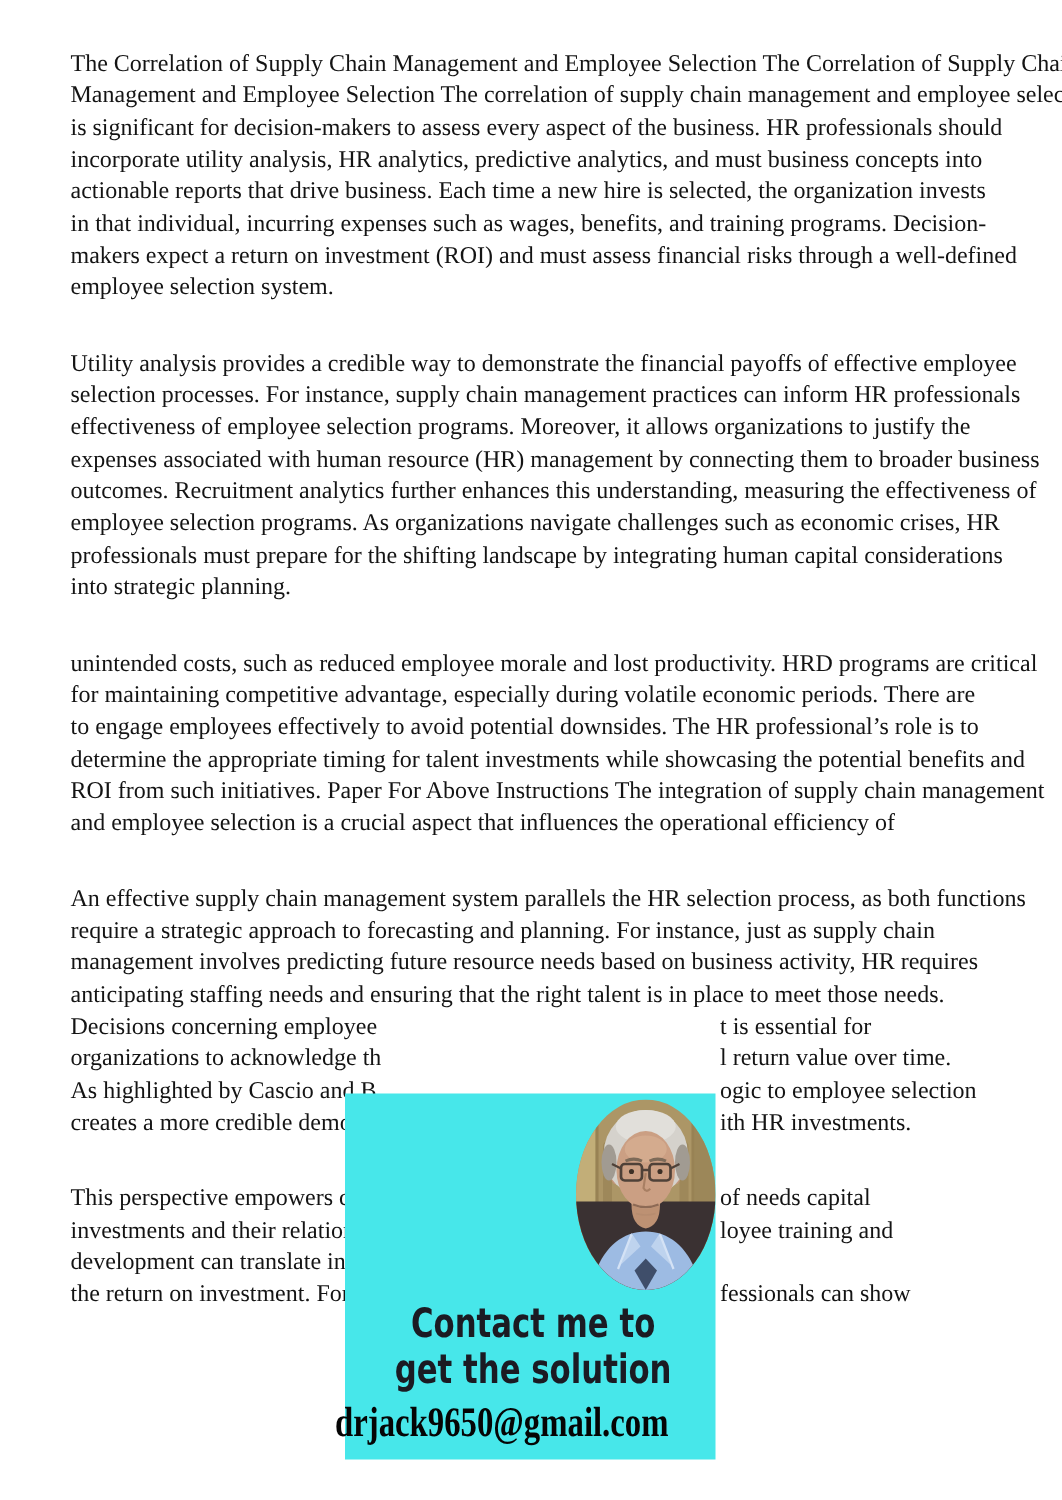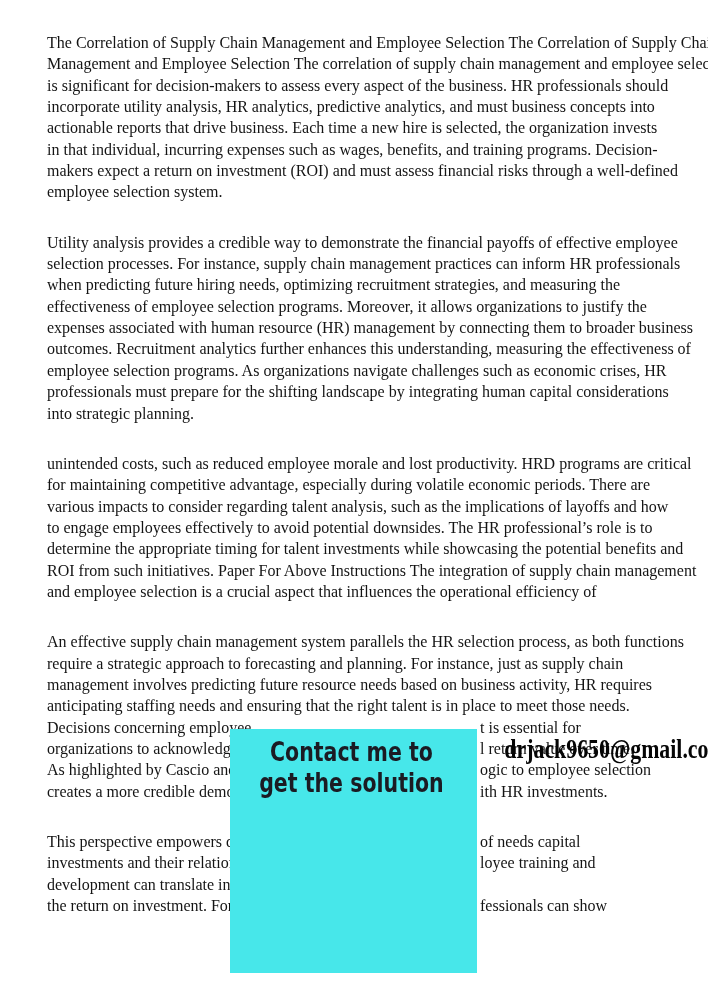--- a/index.html
+++ b/index.html
@@ -10,21 +10,21 @@
   .doc{
     position:absolute;left:47px;top:32px;width:620px;
     font-size:16px;line-height:21.35px;color:#141414;
   }
   .para + .para{margin-top:29px;}
   .line{white-space:nowrap;height:21.35px;}
   .line.split{position:relative;}
   .line.split .rfrag{position:absolute;left:433px;top:0;white-space:nowrap;}
   .overlay{
     position:absolute;left:230px;top:729px;width:247px;height:244px;
-    background:#47e7ea;display:flex;flex-direction:row;align-items:flex-start;
+    background:#47e7ea;display:flex;flex-direction:column;align-items:flex-end;
     cursor:pointer;
   }
   .photo{margin-top:4px;width:93px;height:127px;display:block;}
   .heading{
     margin-top:7px;text-align:center;color:#1b1b23;
     font-family:"DejaVu Sans", sans-serif;font-weight:bold;
     font-size:27px;line-height:31px;
   }
   .heading .hline{display:block;transform:scaleX(0.76);transform-origin:50% 50%;white-space:nowrap;}
   .email{
@@ -45,33 +45,31 @@
     <div class="line">incorporate utility analysis, HR analytics, predictive analytics, and must business concepts into</div>
     <div class="line">actionable reports that drive business. Each time a new hire is selected, the organization invests</div>
     <div class="line">in that individual, incurring expenses such as wages, benefits, and training programs. Decision-</div>
     <div class="line">makers expect a return on investment (ROI) and must assess financial risks through a well-defined</div>
     <div class="line">employee selection system.</div>
   </div>
 
   <div class="para">
     <div class="line">Utility analysis provides a credible way to demonstrate the financial payoffs of effective employee</div>
     <div class="line">selection processes. For instance, supply chain management practices can inform HR professionals</div>
-    <div class="line">when predicting future hiring needs, optimizing recruitment strategies, and measuring the</div>
     <div class="line">effectiveness of employee selection programs. Moreover, it allows organizations to justify the</div>
     <div class="line">expenses associated with human resource (HR) management by connecting them to broader business</div>
     <div class="line">outcomes. Recruitment analytics further enhances this understanding, measuring the effectiveness of</div>
     <div class="line">employee selection programs. As organizations navigate challenges such as economic crises, HR</div>
     <div class="line">professionals must prepare for the shifting landscape by integrating human capital considerations</div>
     <div class="line">into strategic planning.</div>
   </div>
 
   <div class="para">
     <div class="line">unintended costs, such as reduced employee morale and lost productivity. HRD programs are critical</div>
     <div class="line">for maintaining competitive advantage, especially during volatile economic periods. There are</div>
-    <div class="line">various impacts to consider regarding talent analysis, such as the implications of layoffs and how</div>
     <div class="line">to engage employees effectively to avoid potential downsides. The HR professional’s role is to</div>
     <div class="line">determine the appropriate timing for talent investments while showcasing the potential benefits and</div>
     <div class="line">ROI from such initiatives. Paper For Above Instructions The integration of supply chain management</div>
     <div class="line">and employee selection is a crucial aspect that influences the operational efficiency of</div>
   </div>
 
   <div class="para">
     <div class="line">An effective supply chain management system parallels the HR selection process, as both functions</div>
     <div class="line">require a strategic approach to forecasting and planning. For instance, just as supply chain</div>
     <div class="line">management involves predicting future resource needs based on business activity, HR requires</div>

